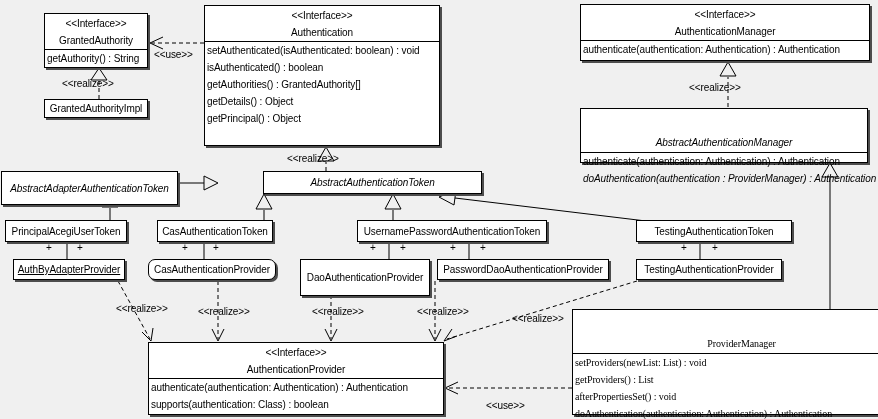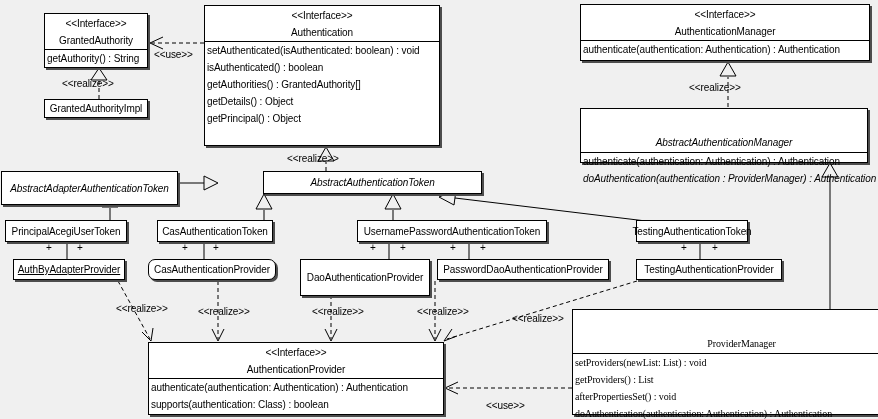--- a/index.html
+++ b/index.html
@@ -144,21 +144,21 @@
 </div>
 
 <div class="cls name-only" style="left:157px;top:220px;width:116px;height:22px;justify-content:center;">
   <div>CasAuthenticationToken</div>
 </div>
 
 <div class="cls name-only" style="left:357px;top:220px;width:190px;height:22px;">
   <div>UsernamePasswordAuthenticationToken</div>
 </div>
 
-<div class="cls name-only" style="left:636px;top:220px;width:112px;height:22px;">
+<div class="cls name-only" style="left:636px;top:220px;width:156px;height:22px;">
   <div>TestingAuthenticationToken</div>
 </div>
 
 <div class="cls name-only" style="left:13px;top:259px;width:112px;height:21px;text-decoration:underline;">
   <div>AuthByAdapterProvider</div>
 </div>
 
 <div class="cls name-only" style="left:148px;top:259px;width:128px;height:21px;border-radius:7px;">
   <div>CasAuthenticationProvider</div>
 </div>

